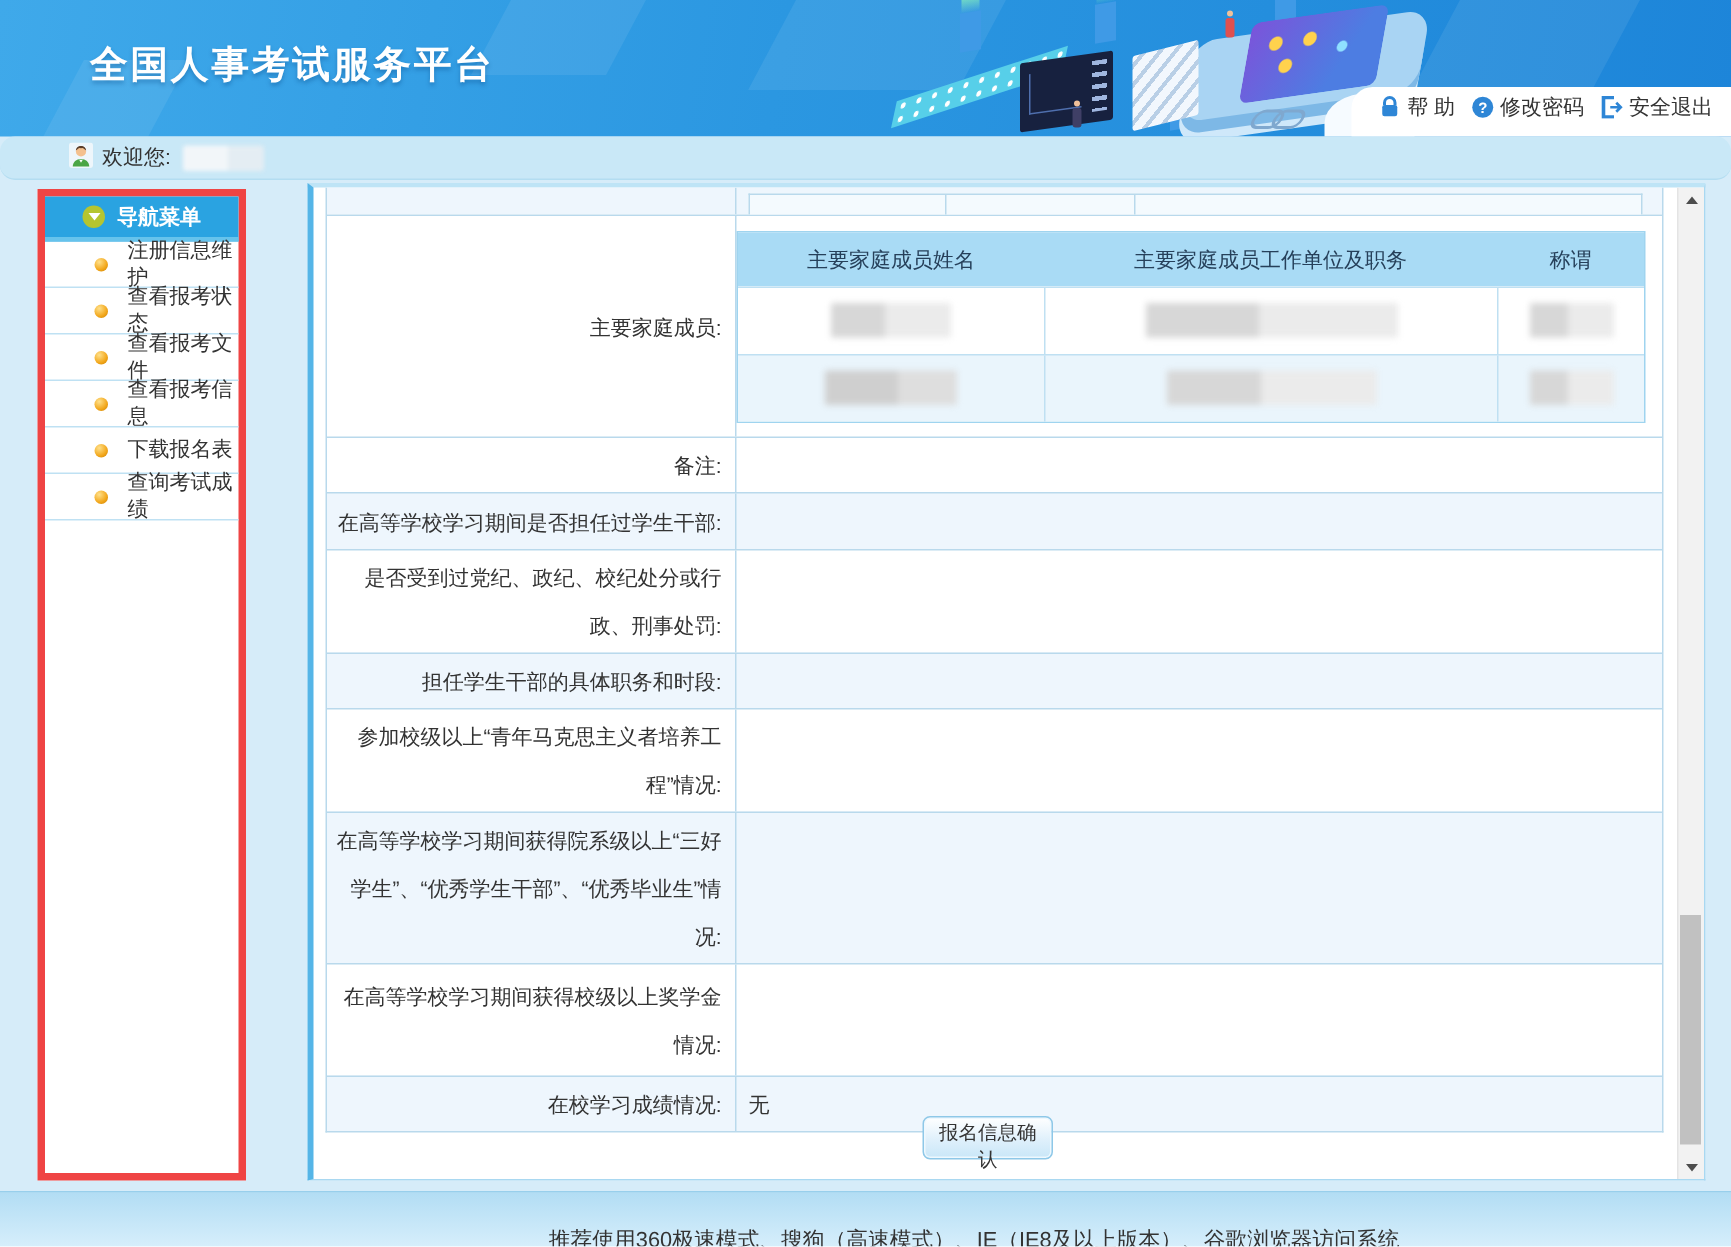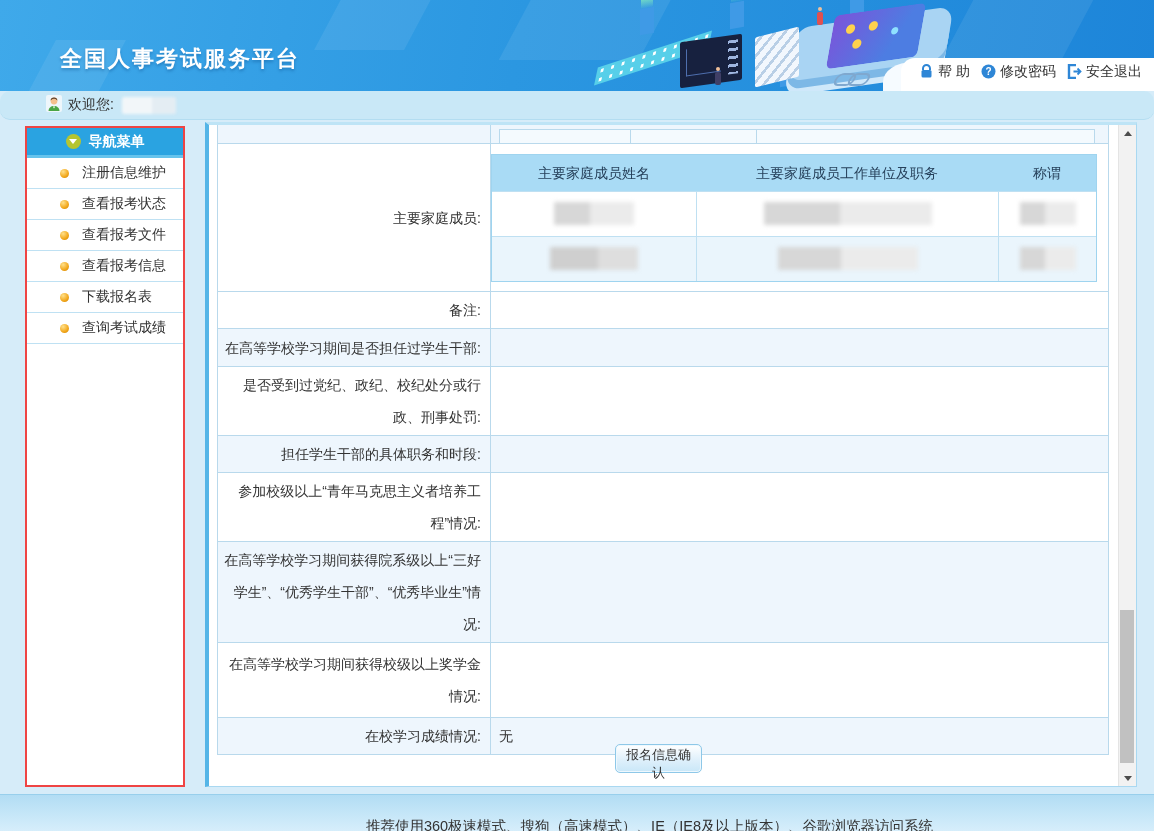--- a/index.html
+++ b/index.html
@@ -7,22 +7,22 @@
   .app{position:relative;width:1154px;height:831px;overflow:hidden;background:#d6ecf9;}
 
   
   .header{position:absolute;top:0;left:0;right:0;height:91px;overflow:hidden;
     background:linear-gradient(100deg,#3fa9ea 0%,#2b97e1 45%,#1d85d9 100%);}
   .band{position:absolute;background:rgba(255,255,255,0.08);transform:skewX(-28deg);}
   .b1{left:330px;top:-10px;width:90px;height:60px;}
   .b2{left:520px;top:-20px;width:140px;height:80px;}
   .b3{left:960px;top:-10px;width:120px;height:70px;}
   .b4{left:40px;top:40px;width:70px;height:60px;}
-  .site-title{position:absolute;left:60px;top:26px;font-size:22px;font-weight:bold;color:#fff;
-    letter-spacing:2px;text-shadow:0 2px 3px rgba(0,60,120,.35);margin-top:18px;}
+  .site-title{position:absolute;left:60px;top:26px;font-size:25px;font-weight:bold;color:#fff;
+    letter-spacing:2px;text-shadow:0 2px 3px rgba(0,60,120,.35);}
 
   
   .illus{position:absolute;left:585px;top:0;width:345px;height:91px;}
   .ramp{position:absolute;left:8px;top:50px;width:120px;height:16px;background:#57cfe9;transform:rotate(-18deg) skewX(-30deg);
     background-image:radial-gradient(circle,#ffffff 1.5px,transparent 2px);background-size:11px 8px;}
   .monitor{position:absolute;left:95px;top:38px;width:62px;height:46px;background:#17213f;transform:skewY(-8deg);border-radius:2px;}
   .monitor::after{content:"";position:absolute;left:6px;top:8px;width:34px;height:26px;border-left:1px solid #4f6fae;border-bottom:1px solid #4f6fae;}
   .monitor .ticks{position:absolute;right:4px;top:5px;width:10px;height:34px;
     background:repeating-linear-gradient(#9fb6e0 0 3px,transparent 3px 8px);}
   .stairs{position:absolute;left:170px;top:32px;width:44px;height:50px;transform:skewY(-14deg);
@@ -53,21 +53,21 @@
 
   
   .welcome{position:absolute;top:91px;left:0;right:0;height:28px;background:#c9e8f7;border-bottom:1px solid #b3ddf1;
     display:flex;align-items:center;font-size:14px;color:#333;border-radius:10px;}
   .welcome .avatar{margin-left:46px;margin-right:6px;}
   .name-blur{width:54px;height:17px;margin-left:8px;border-radius:2px;
     background:linear-gradient(90deg,#f2f6f9 0 55%,#e4edf3 55% 100%);filter:blur(1.5px);}
   .exam-label{margin-left:44px;}
 
   
-  .sidebar{position:absolute;left:25px;top:126px;width:160px;bottom:44px;background:#fff;border:2px solid #ef4444;box-sizing:border-box;}
+  .sidebar{position:absolute;left:25px;top:126px;width:139px;bottom:44px;background:#fff;border:5px solid #ef4444;box-sizing:border-box;}
   .sidebar-header{height:27px;background:#2aa3e1;border-bottom:3px solid #66c3ec;display:flex;align-items:center;justify-content:center;
     gap:8px;color:#fff;font-weight:bold;font-size:14px;cursor:pointer;}
   .nav-circle{width:15px;height:15px;border-radius:50%;background:#b5c530;position:relative;}
   .nav-circle::after{content:"";position:absolute;left:3.5px;top:5px;border-left:4px solid transparent;border-right:4px solid transparent;border-top:5px solid #fff;}
   .sidebar-item{height:30px;display:flex;align-items:center;padding-left:33px;gap:13px;border-bottom:1px solid #bfe1f3;
     font-size:14px;color:#333;cursor:pointer;}
   .bullet{width:9px;height:9px;border-radius:50%;flex:0 0 auto;
     background:radial-gradient(circle at 35% 30%,#ffe08a,#f2a71b 60%,#c87d00);}
 
   

